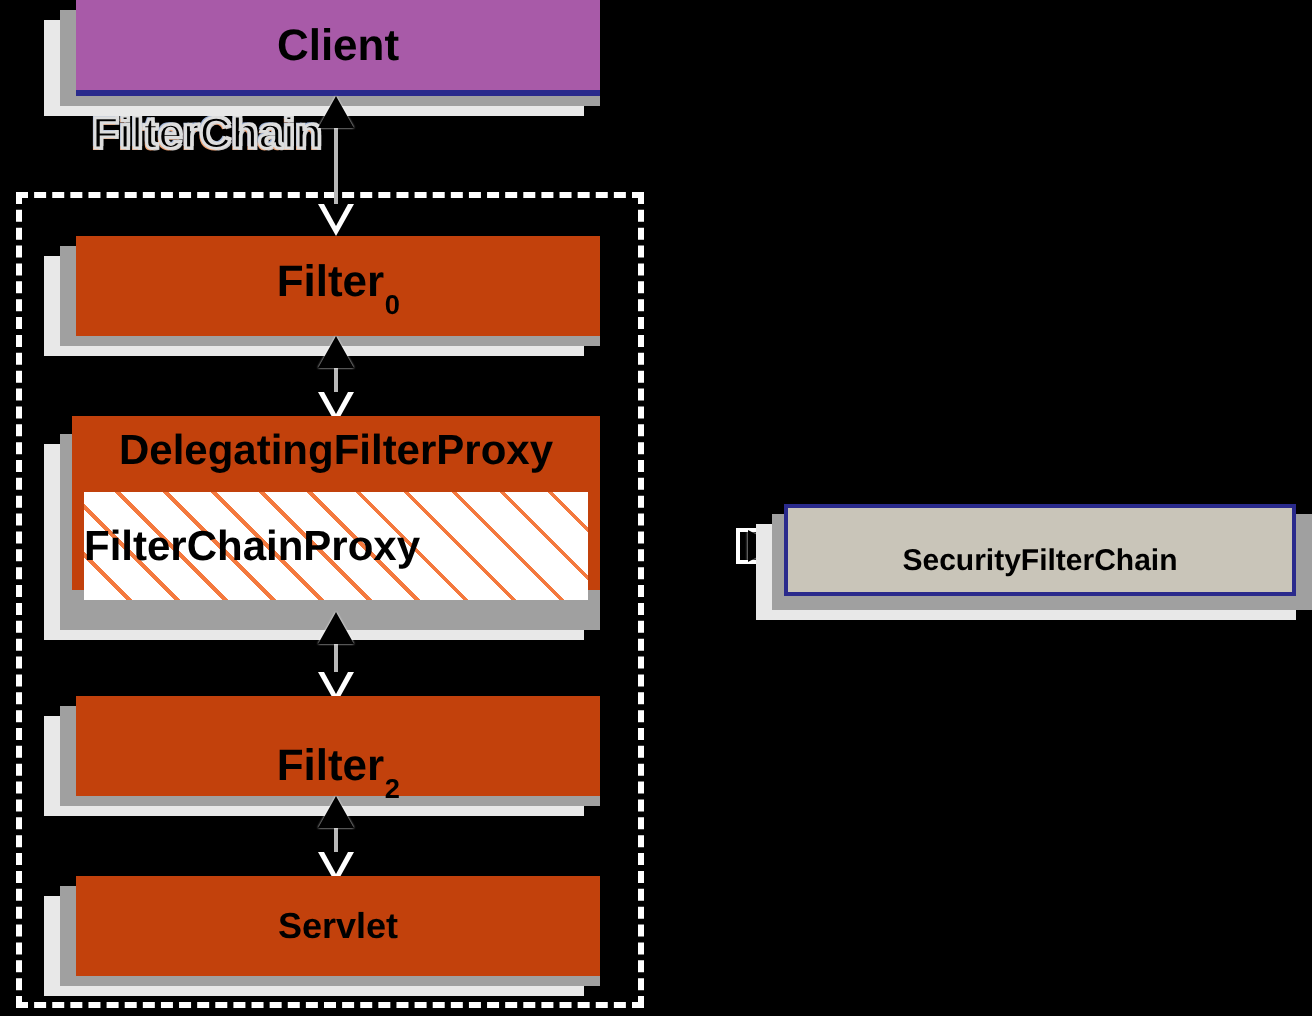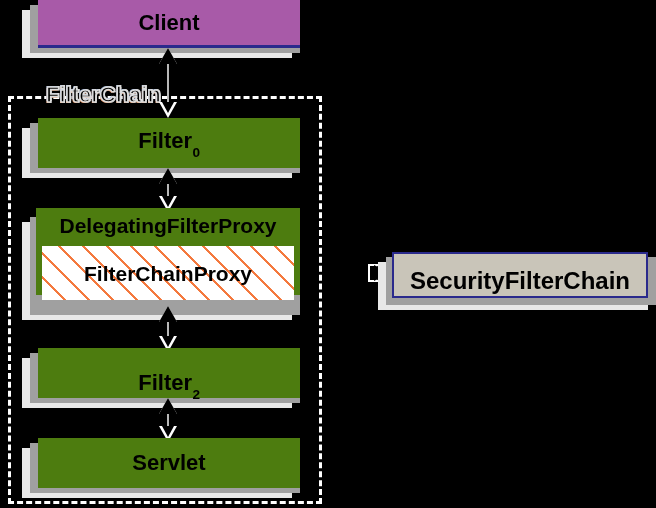--- a/index.html
+++ b/index.html
@@ -37,21 +37,21 @@
     text-align: center;
   }
 
   .label {
     font-weight: bold;
     color: #000000;
     line-height: 1;
     white-space: nowrap;
   }
 
-  .orange  { background: #4d7c0f; }
+  .orange  { background: #c2410c; }
   .purple  { background: #a85aa8; border-bottom: 3px solid #2a2a8c; }
   .greytan { background: #c9c5b9; border: 2px solid #2a2a8c; }
 
   
   .hatched {
     background-color: #ffffff;
     background-image: repeating-linear-gradient(
         45deg,
         #ffffff 0px,
         #ffffff 15px,
@@ -145,21 +145,21 @@
     top: 0.30em;
     left: 0.02em;
   }
 </style>
 </head>
 <body>
 
 <div id="canvas">
 
   <div class="dashed-region" style="left:8px; top:96px; width:314px; height:408px;"></div>
-  <div class="region-title" style="left:9px; top:84px;padding-left:37px;">FilterChain</div>
+  <div class="region-title" style="left:9px; top:56px;padding-left:37px;">FilterChain</div>
 
   <div class="node">
     <div class="shadow-far" style="left:22px; top:10px; width:270px; height:48px;"></div>
     <div class="shadow-near" style="left:30px; top:5px;  width:270px; height:48px;"></div>
     <div class="box-body purple" style="left:38px; top:0px; width:262px; height:48px;">
       <span class="label" style="font-size:22px;">Client</span>
     </div>
   </div>
 
   <div class="conn" style="left:152px; top:48px; width:32px; height:70px;">
@@ -182,21 +182,21 @@
     <div class="arrow-down-hollow" style="top:28px;"></div>
   </div>
 
   <div class="node">
     <div class="shadow-far" style="left:22px; top:222px; width:270px; height:98px;"></div>
     <div class="shadow-near" style="left:30px; top:217px; width:270px; height:98px;"></div>
     <div class="box-body orange" style="left:36px; top:208px; width:264px; height:87px; display:block;">
       <div style="height:34px; display:flex; align-items:center; justify-content:center;">
         <span class="label" style="font-size:21px;">DelegatingFilterProxy</span>
       </div>
-      <div class="hatched" style="position:absolute; left:6px; top:38px; width:252px; height:54px; display:flex; align-items:center; justify-content:center;">
+      <div class="hatched" style="position:absolute; left:6px; top:38px; width:252px; height:54px; display:flex; align-items:center; justify-content:flex-start;">
         <span class="label" style="font-size:21px;">FilterChainProxy</span>
       </div>
     </div>
   </div>
 
   <div class="conn" style="left:300px; top:262px; width:96px; height:24px;">
     <div class="arrow-right-bracket" style="left:68px; top:2px; width:10px; height:18px;"></div>
     <div class="arrow-right-solid" style="left:74px; top:3px;"></div>
   </div>
 
@@ -217,25 +217,25 @@
   <div class="conn" style="left:152px; top:398px; width:32px; height:44px;">
     <div class="conn-line" style="top:6px; height:28px;"></div>
     <div class="arrow-up-solid" style="top:0px;"></div>
     <div class="arrow-down-hollow" style="top:28px;"></div>
   </div>
 
   <div class="node">
     <div class="shadow-far" style="left:22px; top:448px; width:270px; height:50px;"></div>
     <div class="shadow-near" style="left:30px; top:443px; width:270px; height:50px;"></div>
     <div class="box-body orange" style="left:38px; top:438px; width:262px; height:50px;">
-      <span class="label" style="font-size:22px;">Servlet</span>
+      <span class="label" style="font-size:18px;">Servlet</span>
     </div>
   </div>
 
   <div class="node">
     <div class="shadow-far" style="left:378px; top:262px; width:270px; height:48px;"></div>
     <div class="shadow-near" style="left:386px; top:257px; width:270px; height:48px;"></div>
     <div class="box-body greytan" style="left:392px; top:252px; width:256px; height:46px;">
-      <span class="label" style="font-size:24px;margin-top:11px;">SecurityFilterChain</span>
+      <span class="label" style="font-size:15px;margin-top:11px;">SecurityFilterChain</span>
     </div>
   </div>
 
 </div>
 
 </body></html>

